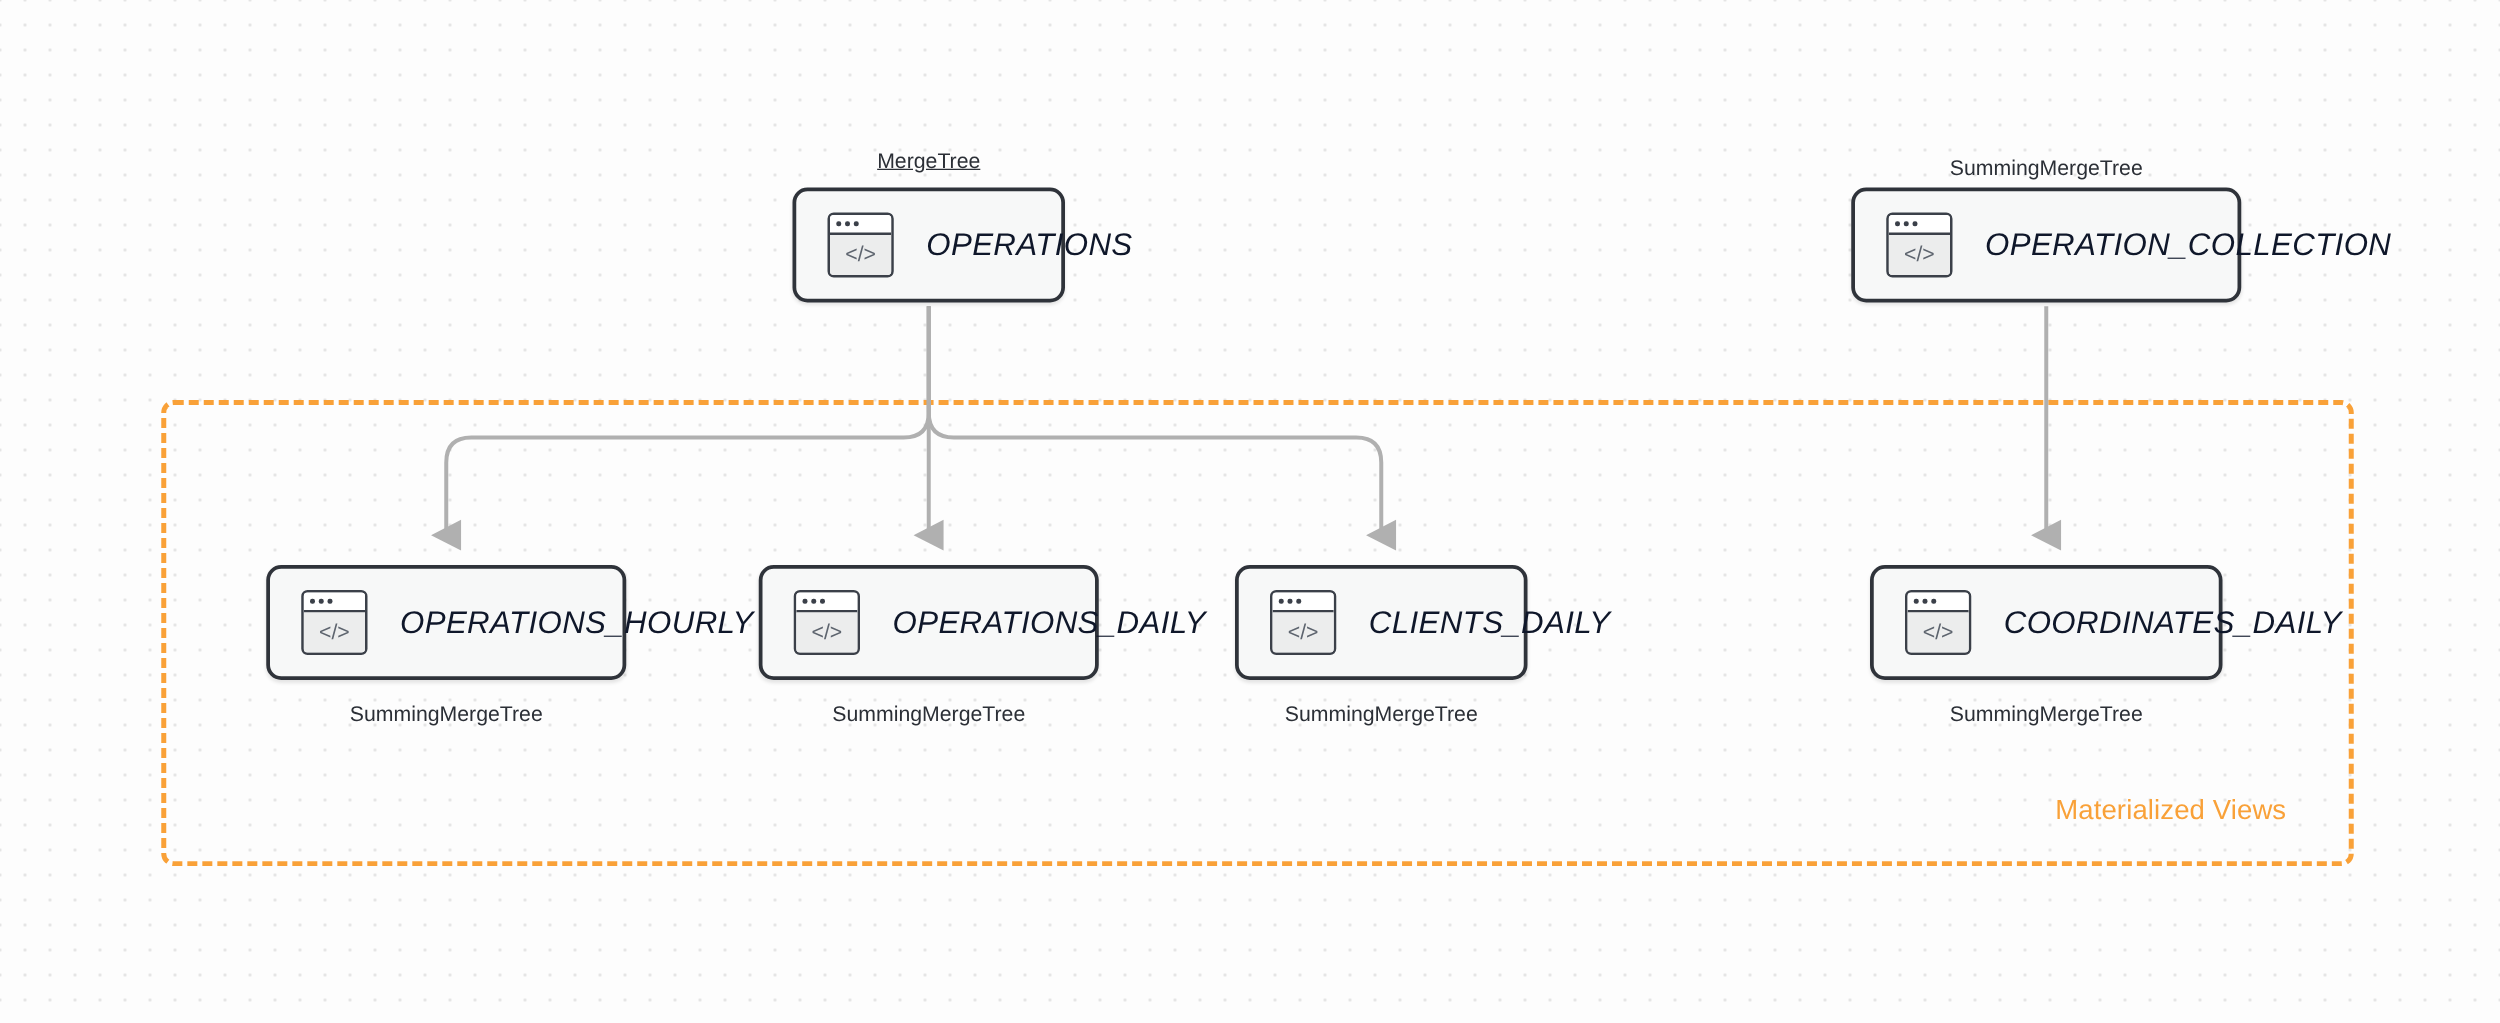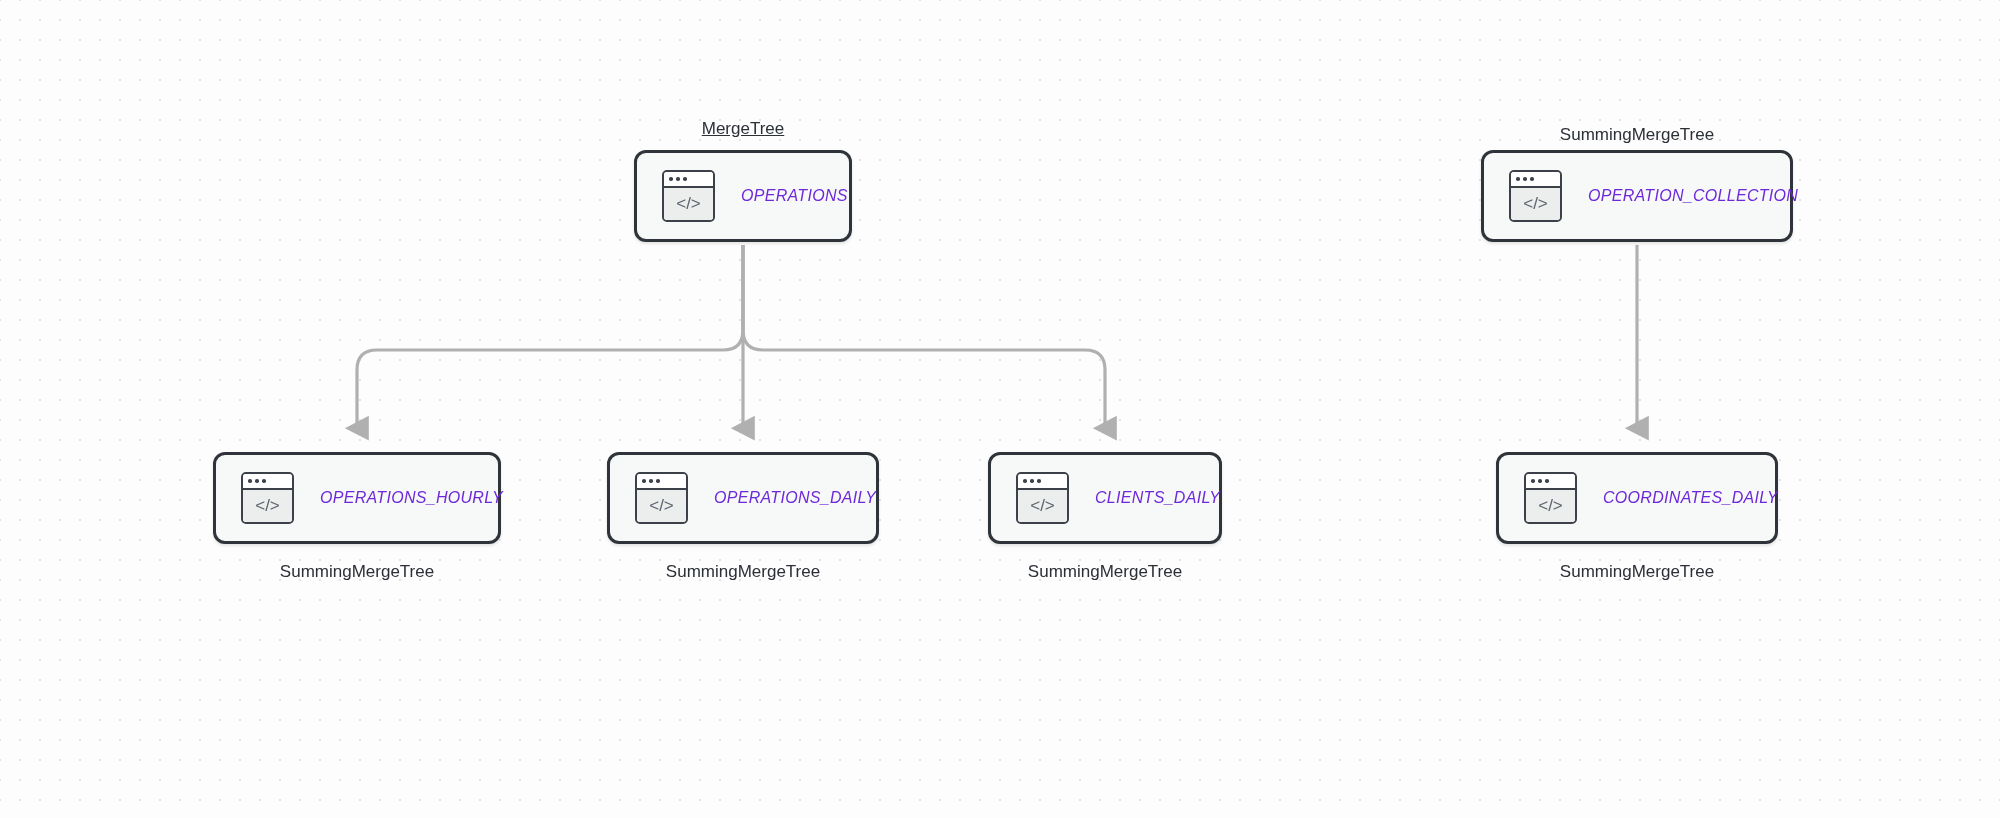--- a/index.html
+++ b/index.html
@@ -63,22 +63,22 @@
     background: #f7f8f8;
     border: 3px solid #2f333a;
     border-radius: 12px;
     display: flex;
     align-items: center;
     height: 92px;
     box-shadow: 0 2px 3px rgba(0,0,0,0.10);
   }
   .node .node-label {
     font-style: italic;
-    font-size: 16px;
-    color: #6d28d9;
+    font-size: 25px;
+    color: #0f172a;
     letter-spacing: 0.3px;
     white-space: nowrap;
   }
 
   
   .tbl-icon {
     flex: 0 0 auto;
     width: 53px;
     height: 52px;
     margin-left: 25px;
@@ -142,20 +142,23 @@
   #cap-operations-hourly      { left: 213px;  top: 562px;  width: 288px; }
   #cap-operations-daily       { left: 607px;  top: 562px;  width: 272px; }
   #cap-clients-daily          { left: 988px;  top: 562px;  width: 234px; }
   #cap-coordinates-daily      { left: 1496px; top: 562px;  width: 282px; }
 </style>
 </head>
 <body>
 
 <div id="canvas">
 
+  <div class="mv-group">
+    <div class="mv-label">Materialized Views</div>
+  </div>
 
   <svg id="edges" viewBox="0 0 2000 818" width="2000" height="818" xmlns="http://www.w3.org/2000/svg">
     <defs>
       <marker id="arrowhead" markerWidth="9" markerHeight="9" refX="4.3" refY="4.5" orient="auto" markerUnits="strokeWidth">
         <path d="M 0.5 0.8 L 8.2 0.8 L 4.35 8.3 Z" fill="#b0b0b0"></path>
       </marker>
     </defs>
 
     <path d="M 743 245 L 743 428" fill="none" stroke="#b0b0b0" stroke-width="3.2" marker-end="url(#arrowhead)"></path>
 

